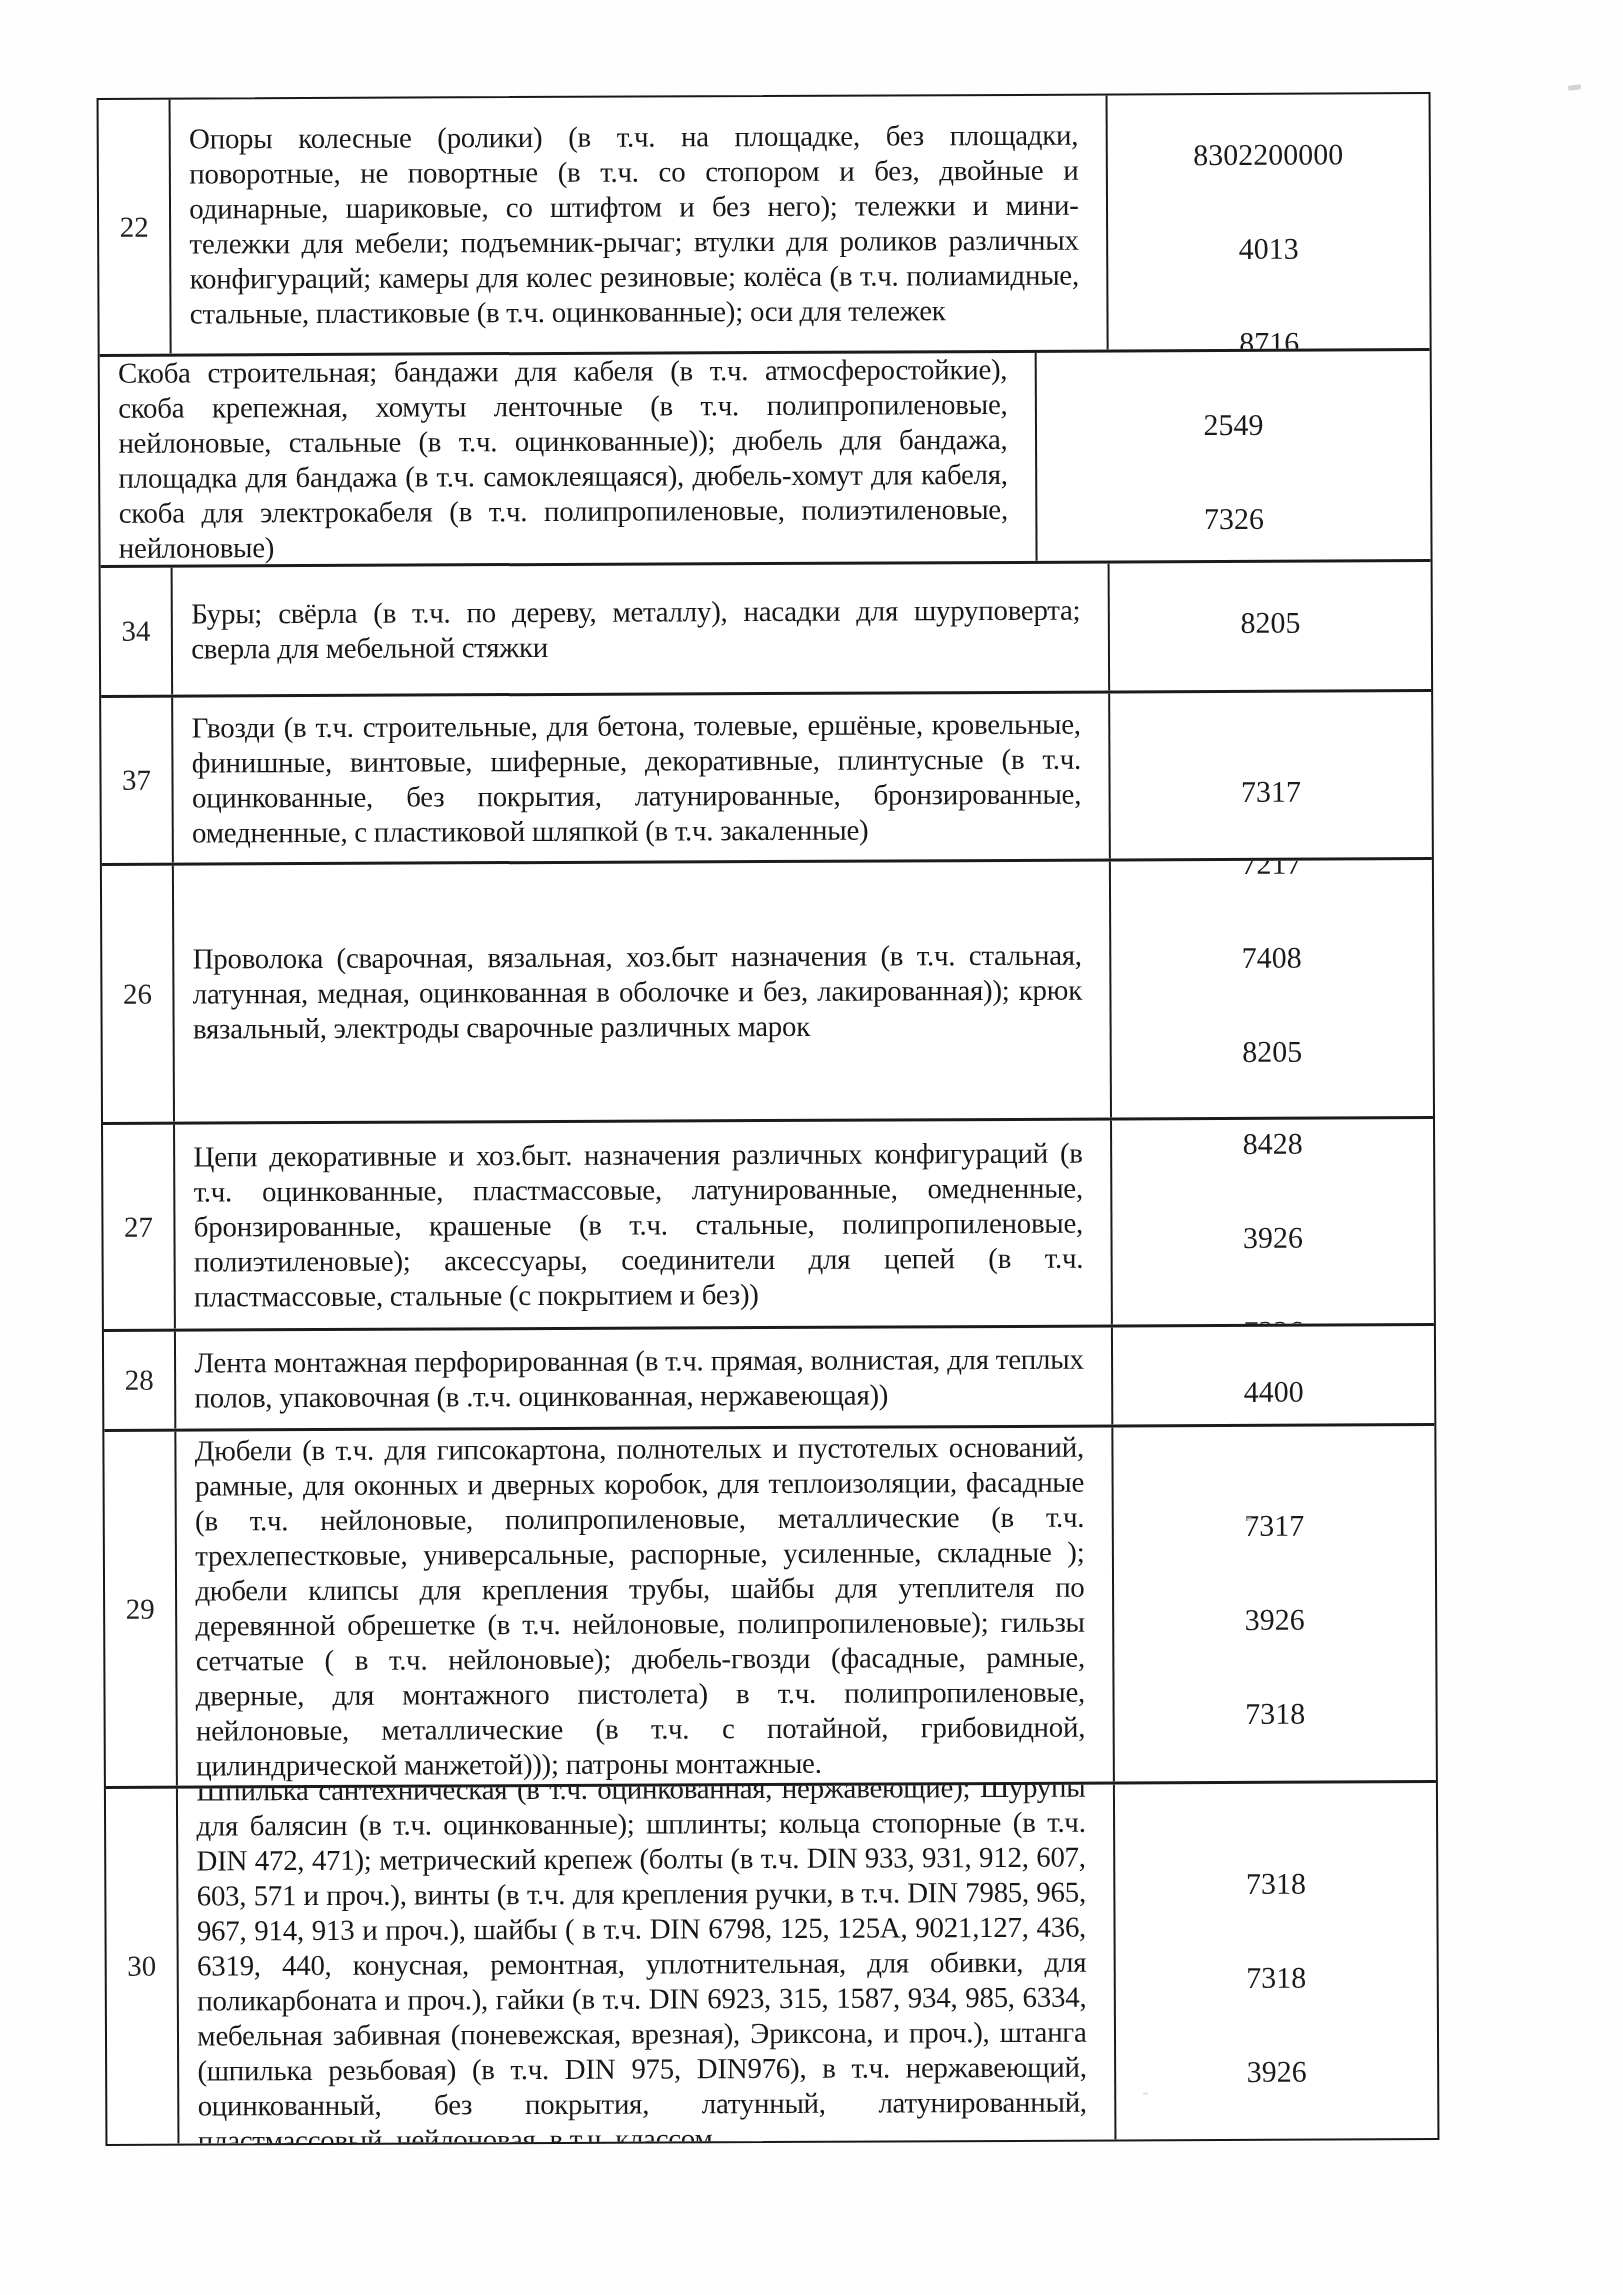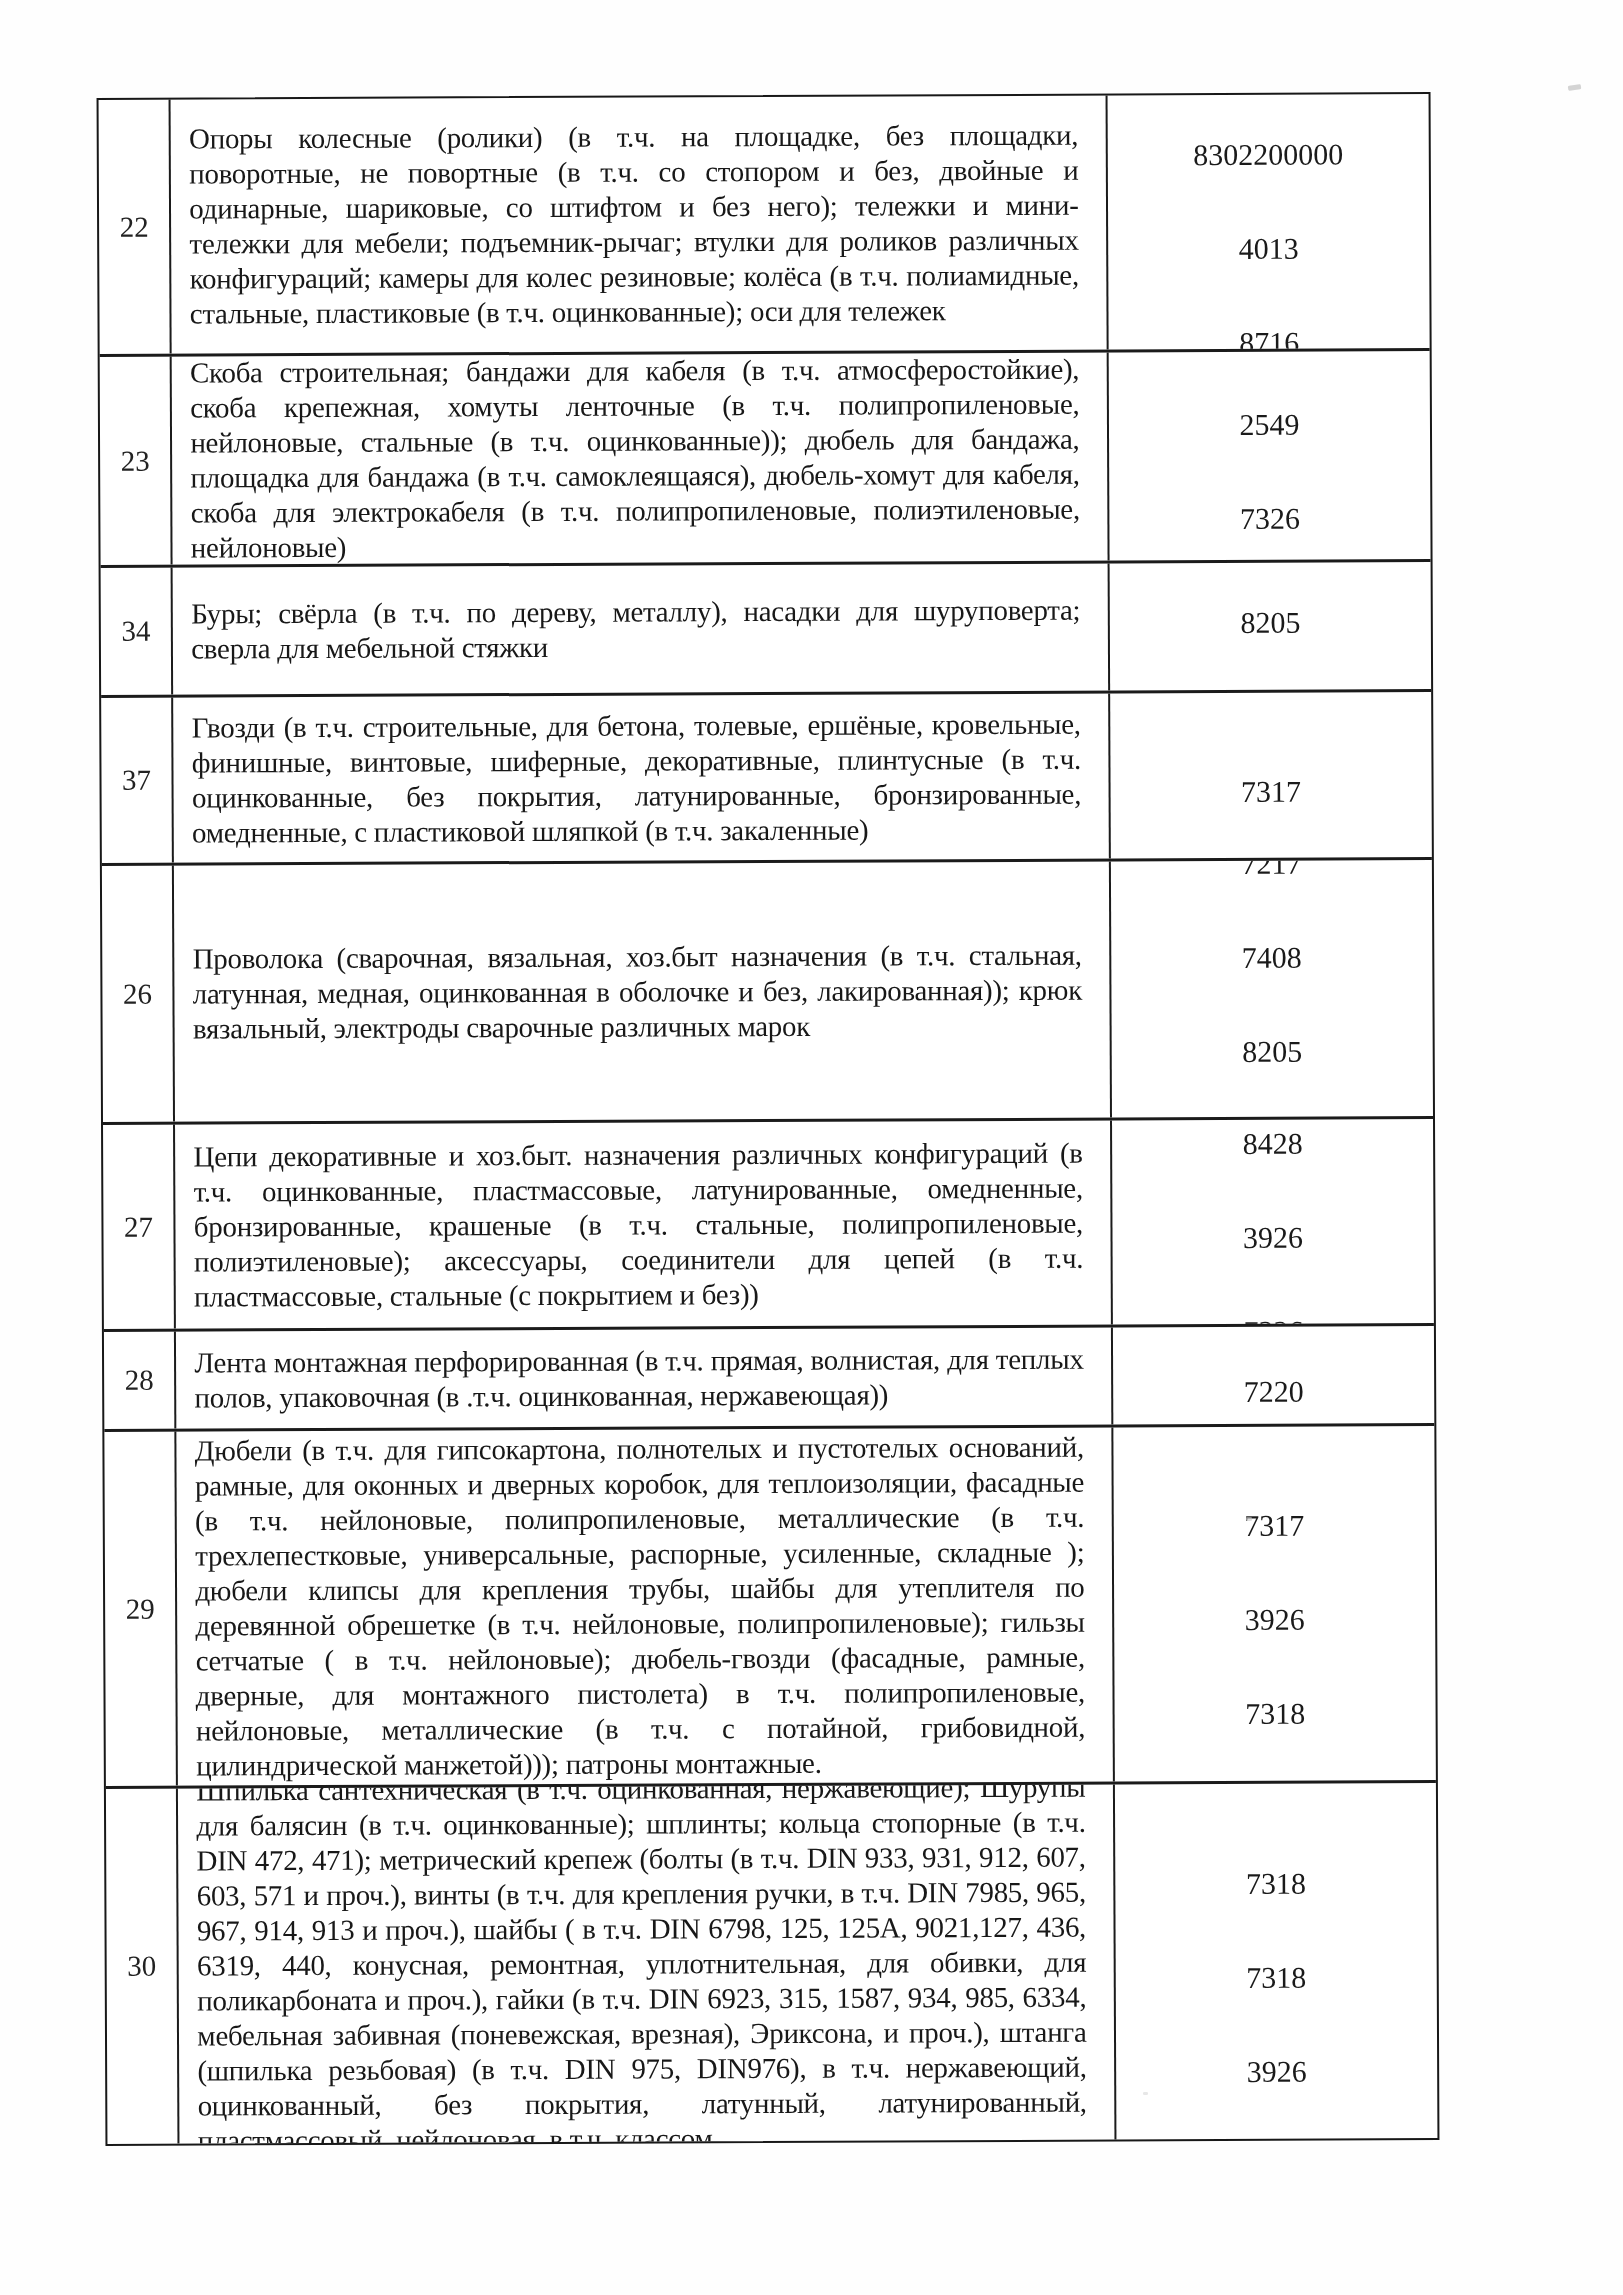--- a/index.html
+++ b/index.html
@@ -70,21 +70,20 @@
     <div class="cell num">22</div>
     <div class="cell desc">Опоры колесные (ролики)  (в т.ч. на площадке, без площадки, поворотные, не повортные (в т.ч. со стопором и без, двойные и одинарные, шариковые, со штифтом и без него); тележки и  мини-тележки для мебели; подъемник-рычаг;  втулки  для роликов различных  конфигураций; камеры для колес резиновые; колёса (в т.ч. полиамидные, стальные, пластиковые (в т.ч. оцинкованные);  оси для тележек</div>
     <div class="cell codes top">
           <div class="code">8302200000</div>
           <div class="code">4013</div>
           <div class="code">8716</div>
         </div>
   </div>
 
   <div class="row" style="height: 211px;">
-    <div class="cell num">23</div>
     <div class="cell desc">Скоба строительная; бандажи для кабеля (в т.ч. атмосферостойкие), скоба крепежная, хомуты ленточные (в т.ч. полипропиленовые, нейлоновые, стальные (в т.ч. оцинкованные)); дюбель для бандажа, площадка для бандажа (в т.ч. самоклеящаяся), дюбель-хомут для кабеля, скоба для электрокабеля (в т.ч. полипропиленовые, полиэтиленовые, нейлоновые)</div>
     <div class="cell codes">
           <div class="code">2549</div>
           <div class="code">7326</div>
         </div>
   </div>
 
   <div class="row" style="height: 130px;">
     <div class="cell num">34</div>
     <div class="cell desc">Буры; свёрла (в т.ч. по дереву, металлу), насадки для шуруповерта; сверла для мебельной стяжки</div>
@@ -120,21 +119,21 @@
           <div class="code">8428</div>
           <div class="code">3926</div>
           <div class="code">7326</div>
         </div>
   </div>
 
   <div class="row" style="height: 100px;">
     <div class="cell num">28</div>
     <div class="cell desc">Лента монтажная перфорированная (в т.ч. прямая, волнистая, для теплых полов, упаковочная (в .т.ч. оцинкованная, нержавеющая))</div>
     <div class="cell codes">
-          <div class="code">7220</div>
+          <div class="code">4400</div>
         </div>
   </div>
 
   <div class="row" style="height: 357px;">
     <div class="cell num">29</div>
     <div class="cell desc">Дюбели (в т.ч. для гипсокартона, полнотелых и пустотелых оснований, рамные, для оконных и дверных коробок, для теплоизоляции, фасадные (в т.ч. нейлоновые, полипропиленовые, металлические (в т.ч. трехлепестковые, универсальные, распорные, усиленные, складные );  дюбели клипсы для крепления трубы,  шайбы для утеплителя по деревянной обрешетке (в т.ч. нейлоновые, полипропиленовые); гильзы сетчатые ( в т.ч. нейлоновые); дюбель-гвозди (фасадные, рамные, дверные, для монтажного пистолета) в т.ч. полипропиленовые, нейлоновые, металлические (в т.ч. с потайной, грибовидной, цилиндрической манжетой))); патроны монтажные.</div>
     <div class="cell codes">
           <div class="code">7317</div>
           <div class="code">3926</div>
           <div class="code">7318</div>

